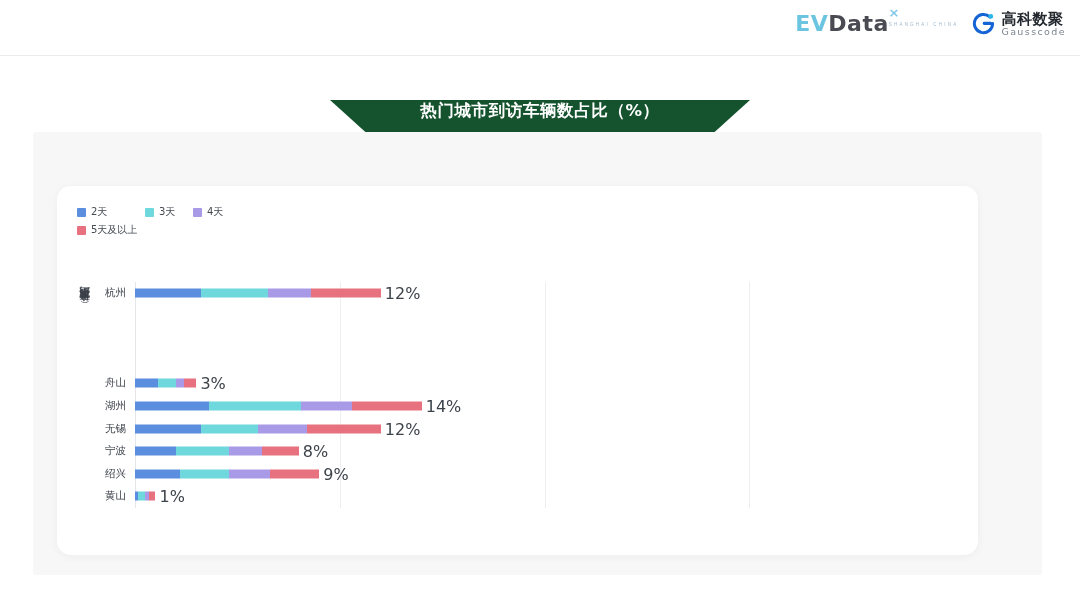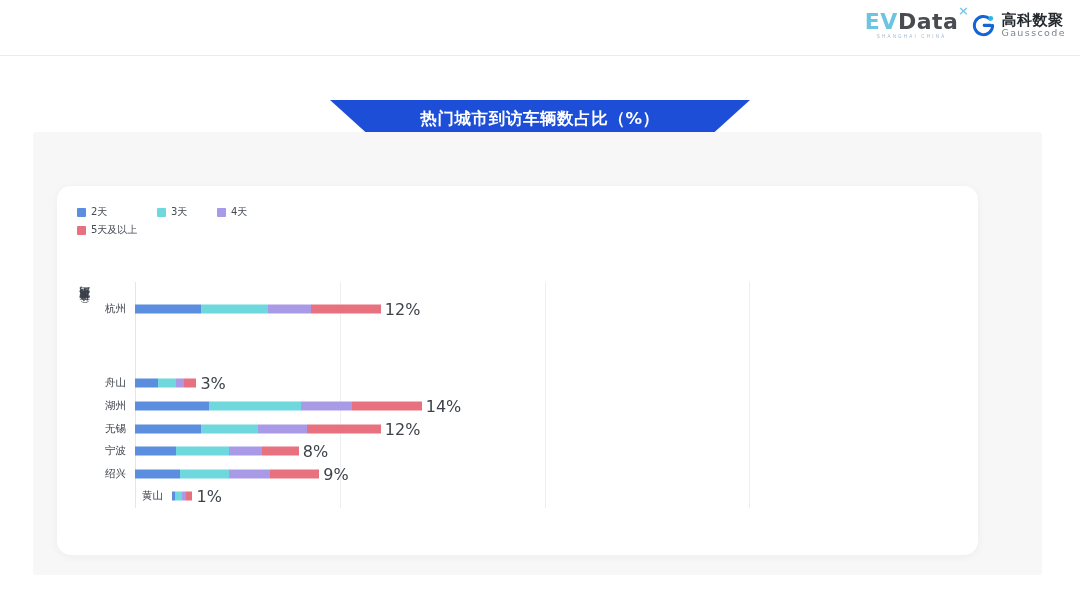--- a/index.html
+++ b/index.html
@@ -8,64 +8,64 @@
     width:1080px;height:608px;
     background:#ffffff;
     font-family:"Liberation Sans","DejaVu Sans",sans-serif;
     overflow:hidden;position:relative;
   }
 
   
   .logo-bar{position:absolute;top:0;left:0;width:1080px;height:56px;}
   .logos{position:absolute;right:14px;top:11px;display:flex;align-items:center;gap:14px;}
 
-  .evdata{display:flex;flex-direction:column;align-items:center;line-height:1;}
+  .evdata{display:flex;flex-direction:row;align-items:center;line-height:1;}
   .evdata-main{font-size:22px;font-weight:700;letter-spacing:.5px;position:relative;
     font-family:"DejaVu Sans",sans-serif;}
   .ev-cyan{color:#6cc5e0;}
   .ev-dark{color:#4a4a52;}
   .ev-x{position:absolute;top:-7px;right:-11px;font-size:13px;color:#7fc9e8;font-weight:700;}
   .evdata-sub{font-size:4.5px;letter-spacing:2.2px;color:#9fb9cf;margin-top:2px;
     text-transform:uppercase;}
 
   .gauss{display:flex;align-items:center;gap:6px;}
   .gauss-icon{width:23px;height:23px;position:relative;}
   .gauss-text{display:flex;flex-direction:column;line-height:1.05;}
   .gauss-cn{font-size:15px;font-weight:700;color:#23282f;letter-spacing:.5px;}
   .gauss-en{font-size:9.5px;color:#7b858f;letter-spacing:1.4px;
     font-family:"DejaVu Sans",sans-serif;}
 
   .divider{position:absolute;left:0;top:55px;width:1080px;height:1px;background:#ececec;}
 
   
   .banner{
     position:absolute;left:330px;top:100px;width:420px;height:38px;
-    background:#1d4ed8;
-    display:flex;align-items:center;justify-content:center;
+    background:#14532d;
+    display:flex;justify-content:center;
     clip-path:polygon(0 0,100% 0,90% 100%,10% 100%);
   }
   .banner-text{
     color:#ffffff;font-size:16.5px;font-weight:700;letter-spacing:.6px;
     font-family:"DejaVu Sans","Liberation Sans",sans-serif;
   }
 
   
   .outer-panel{
     position:absolute;left:33px;top:132px;width:1009px;height:443px;
     background:#f7f7f8;border-radius:3px;
   }
   .inner-card{
     position:absolute;left:57px;top:186px;width:921px;height:369px;
     background:#ffffff;border-radius:14px;
     box-shadow:0 2px 10px rgba(0,0,0,.045);
   }
 
   
   .legend{position:absolute;left:20px;top:19px;width:300px;}
-  .legend-row{display:flex;align-items:center;gap:12px;margin-bottom:4px;}
+  .legend-row{display:flex;align-items:center;gap:0;margin-bottom:4px;}
   .legend-item{display:flex;align-items:center;gap:5px;}
   .legend-item.g1{width:68px;}
   .legend-item.g2{width:48px;}
   .sw{width:9px;height:9px;border-radius:1px;flex:none;}
   .legend-label{font-size:10px;color:#444a52;
     font-family:"DejaVu Sans","Liberation Sans",sans-serif;white-space:nowrap;}
 
   
   .chart{position:absolute;left:0;top:0;width:921px;height:369px;}
   .axis-title{
@@ -155,21 +155,21 @@
     </div>
   </div>
 
   <div class="chart">
     <div class="axis-title">热度城市排名（从上到下）</div>
     <div class="plot" id="plot">
         <div class="baseline"></div>
         <div class="gridline" style="left: 204.822px;"></div>
         <div class="gridline" style="left: 409.645px;"></div>
         <div class="gridline" style="left: 614.467px;"></div>
-        <div class="row" style="top: 16px;">
+        <div class="row" style="top: 0px;">
           <div class="cat-label">杭州</div>
           <div class="bar">
             <div class="seg" style="width: 65.5431px; background: rgb(91, 142, 222);"></div>
             <div class="seg" style="width: 67.5914px; background: rgb(111, 216, 220);"></div>
             <div class="seg" style="width: 43.0127px; background: rgb(169, 154, 232);"></div>
             <div class="seg" style="width: 69.6396px; background: rgb(232, 113, 127);"></div>
           </div>
           <div class="val" style="left: 245.787px;">12%</div>
         </div>
         <div class="row" style="top: 90.4px;">
@@ -215,21 +215,21 @@
         <div class="row" style="top: 180.8px;">
           <div class="cat-label">绍兴</div>
           <div class="bar">
             <div class="seg" style="width: 45.0609px; background: rgb(91, 142, 222);"></div>
             <div class="seg" style="width: 49.1574px; background: rgb(111, 216, 220);"></div>
             <div class="seg" style="width: 40.9645px; background: rgb(169, 154, 232);"></div>
             <div class="seg" style="width: 49.1574px; background: rgb(232, 113, 127);"></div>
           </div>
           <div class="val" style="left: 184.34px;">9%</div>
         </div>
-        <div class="row" style="top: 203.4px; margin-left: 37px;">
+        <div class="row" style="top: 203.4px;">
           <div class="cat-label">黄山</div>
           <div class="bar">
             <div class="seg" style="width: 3.07233px; background: rgb(91, 142, 222);"></div>
             <div class="seg" style="width: 7.16878px; background: rgb(111, 216, 220);"></div>
             <div class="seg" style="width: 4.09645px; background: rgb(169, 154, 232);"></div>
             <div class="seg" style="width: 6.14467px; background: rgb(232, 113, 127);"></div>
           </div>
           <div class="val" style="left: 20.4822px;">1%</div>
         </div>
       </div>

